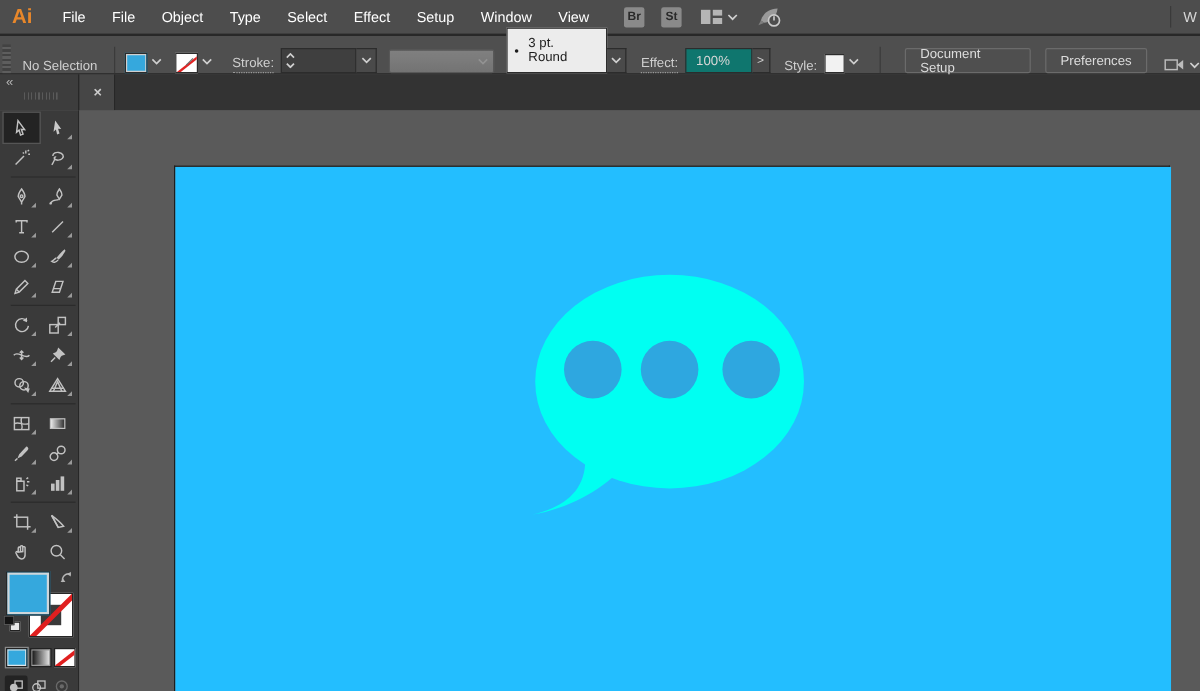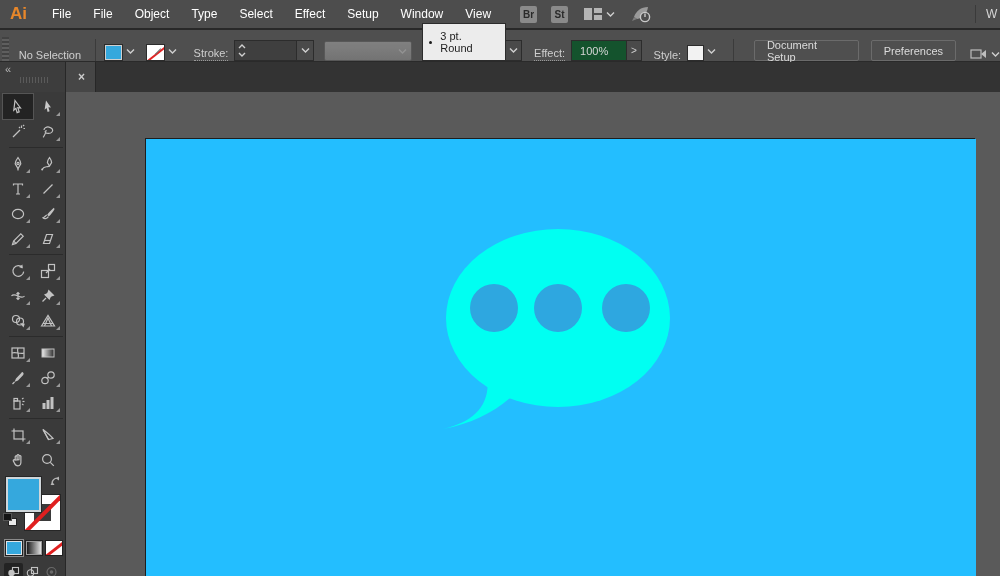--- a/index.html
+++ b/index.html
@@ -41,21 +41,21 @@
   .stepper .arrows { width:13px; display:flex; flex-direction:column; align-items:center; gap:3px; padding:0 2px; }
   .stepper .field { width:48px; height:100%; }
   .dd-disabled { width:92px; height:20px; background:linear-gradient(#868686,#787878);
                  border:1px solid #5a5a5a; border-radius:2px; margin-left:10px;
                  display:flex; align-items:center; justify-content:flex-end; opacity:.9; }
   .btn-white { height:38px; background:#ececec; color:#1d1d1d; display:flex; align-items:center;
                padding:0 10px 0 6px; gap:8px; border:1px solid #2c2c2c; margin-left:10px; }
   .btn-white .dot { width:3px; height:3px; border-radius:50%; background:#1d1d1d; }
   .chev-seg { width:17px; height:21px; background:#4a4a4a; border:1px solid #2c2c2c; border-left:none;
               display:flex; align-items:center; justify-content:center; }
-  .field-dark { height:21px; background:#14532d; border:1px solid #2c2c2c; color:#d6d6d6;
+  .field-dark { height:21px; background:#0f766e; border:1px solid #2c2c2c; color:#d6d6d6;
                 display:flex; align-items:center; padding:0 8px; min-width:56px; }
   .arrow-seg { width:15px; height:21px; background:#4a4a4a; border:1px solid #2c2c2c; border-left:none;
                color:#cfcfcf; display:flex; align-items:center; justify-content:center; font-size:10px; }
   .mini-swatch-white { width:18px; height:16px; background:#f2f2f2; border:1px solid #2c2c2c; }
   .btn-dark { height:21px; border:1px solid #6b6b6b; border-radius:2px; color:#dcdcdc;
               display:flex; align-items:center; padding:0 12px; margin-left:12px; background:#4f4f4f; }
 
   
   .tabbar { position:absolute; left:0; top:62px; width:1000px; height:30px; background:#333333; display:flex; }
   .panel-head { width:66px; height:30px; background:#3d3d3d; border-right:1px solid #272727; position:relative; }

